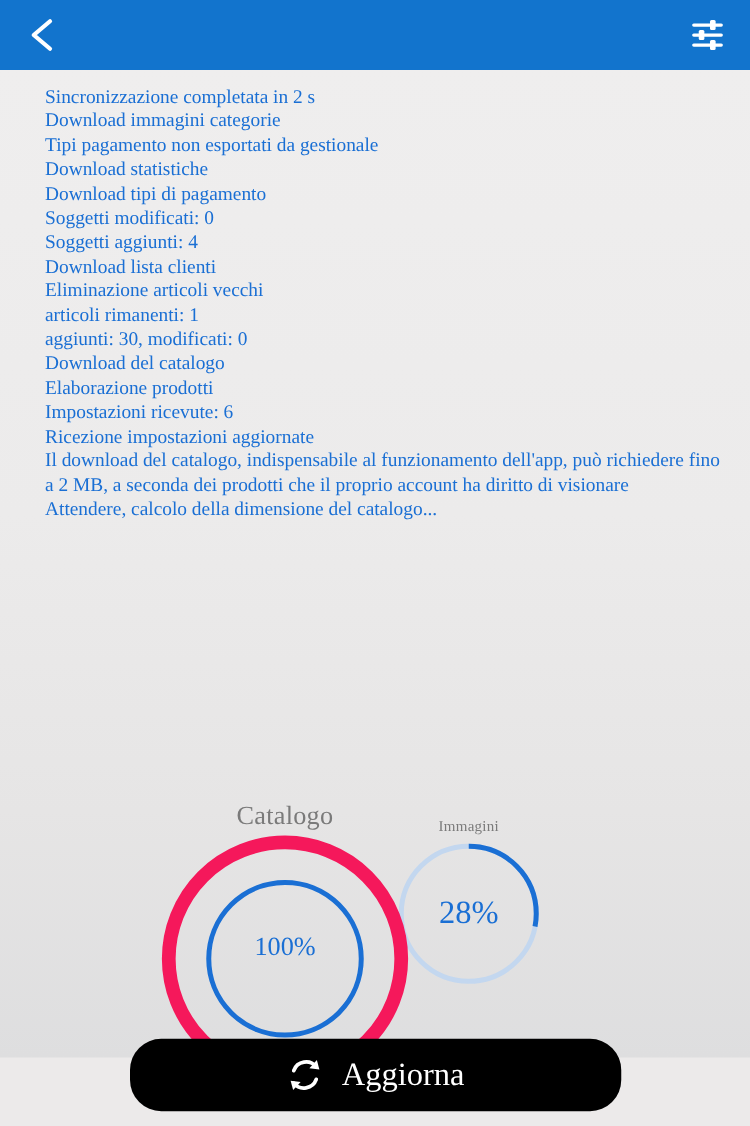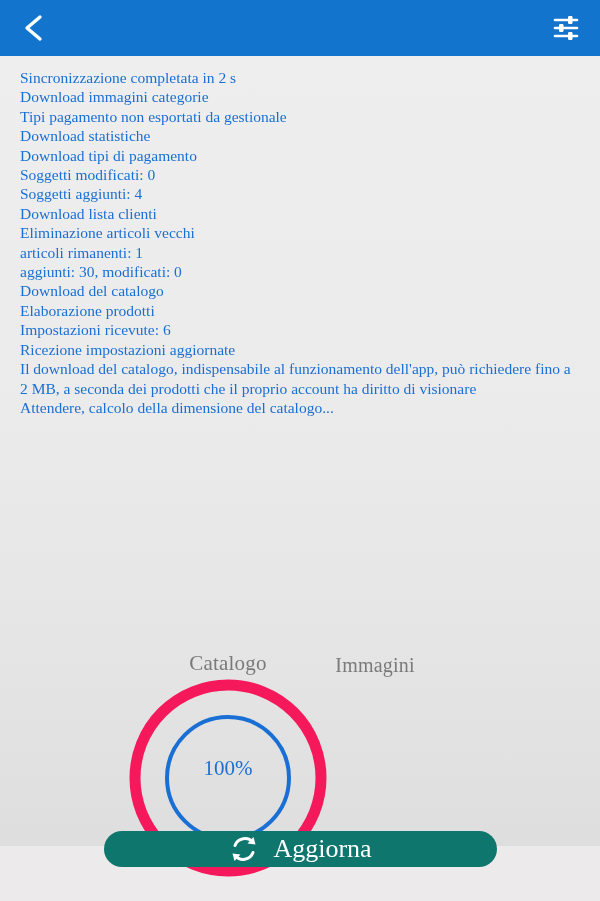--- a/index.html
+++ b/index.html
@@ -42,20 +42,21 @@
     justify-content: center;
     cursor: pointer;
   }
   .settings-btn svg { display: block; }
 
   
   .content {
     position: relative;
     height: 790px;
     background: linear-gradient(180deg, #efeeee 0%, #ecebeb 45%, #e6e5e5 75%, #dededf 100%);
+    padding-left: 16px;
   }
   .log {
     padding: 12px 20px 0 20px;
   }
   .log-line {
     color: #1a6fd4;
     font-size: 15.5px;
     line-height: 19.4px;
     white-space: pre-wrap;
     font-family: "Liberation Serif", serif;
@@ -66,30 +67,30 @@
     position: absolute;
     left: 0;
     right: 0;
     top: 580px;
     height: 230px;
   }
   .ring-wrap {
     position: absolute;
     text-align: center;
   }
-  .ring-catalog { left: 128px; top: 15px; width: 200px; }
+  .ring-catalog { left: 128px; top: 4px; width: 200px; }
   .ring-images  { left: 313px; top: 18px; width: 124px; }
 
   .ring-title {
     color: #7a7a7a;
     font-size: 21px;
     font-family: "Liberation Serif", serif;
     letter-spacing: 0.2px;
   }
-  .ring-title.small { font-size: 20px; }
+  .ring-title.small { font-size: 12px; }
 
   .ring-box {
     position: relative;
     margin: 0 auto;
   }
   .ring-box.catalog { width: 200px; height: 200px; margin-top: 2px; }
   .ring-box.images  { width: 116px; height: 116px; margin-top: 4px; }
 
   .ring-box svg { position: absolute; left: 0; top: 0; }
 
@@ -102,22 +103,22 @@
   }
   .ring-box.catalog .ring-label { top: 78px; font-size: 21px; }
   .ring-box.images .ring-label  { top: 42px; font-size: 26px; }
 
   
   .update-btn {
     position: absolute;
     left: 104px;
     top: 831px;
     width: 393px;
-    height: 36px;
-    background: #0f766e;
+    height: 58px;
+    background: #000000;
     border-radius: 25px;
     display: flex;
     align-items: center;
     justify-content: center;
     gap: 14px;
     cursor: pointer;
     border: none;
   }
   .update-btn .label {
     color: #ffffff;
@@ -174,20 +175,27 @@
     <div class="log-line">Impostazioni ricevute: 6</div>
     <div class="log-line">Ricezione impostazioni aggiornate</div>
     <div class="log-line">Il download del catalogo, indispensabile al funzionamento dell'app, può richiedere fino a 2 MB, a seconda dei prodotti che il proprio account ha diritto di visionare</div>
     <div class="log-line">Attendere, calcolo della dimensione del catalogo...</div>
   </div>
 
   <div class="rings">
 
     <div class="ring-wrap ring-images">
       <div class="ring-title small">Immagini</div>
+      <div class="ring-box images">
+        <svg width="116" height="116" viewBox="0 0 116 116">
+          <circle cx="58" cy="58" r="54" fill="none" stroke="#c3d7ef" stroke-width="4"></circle>
+          <circle cx="58" cy="58" r="54" fill="none" stroke="#1a6fd4" stroke-width="4" stroke-linecap="butt" stroke-dasharray="95 244" transform="rotate(-90 58 58)"></circle>
+        </svg>
+        <div class="ring-label">28%</div>
+      </div>
     </div>
 
     <div class="ring-wrap ring-catalog">
       <div class="ring-title">Catalogo</div>
       <div class="ring-box catalog">
         <svg width="200" height="200" viewBox="0 0 200 200">
           <circle cx="100" cy="100" r="93" fill="none" stroke="#f5185b" stroke-width="11"></circle>
           <circle cx="100" cy="100" r="61" fill="none" stroke="#1a6fd4" stroke-width="4"></circle>
         </svg>
         <div class="ring-label">100%</div>

